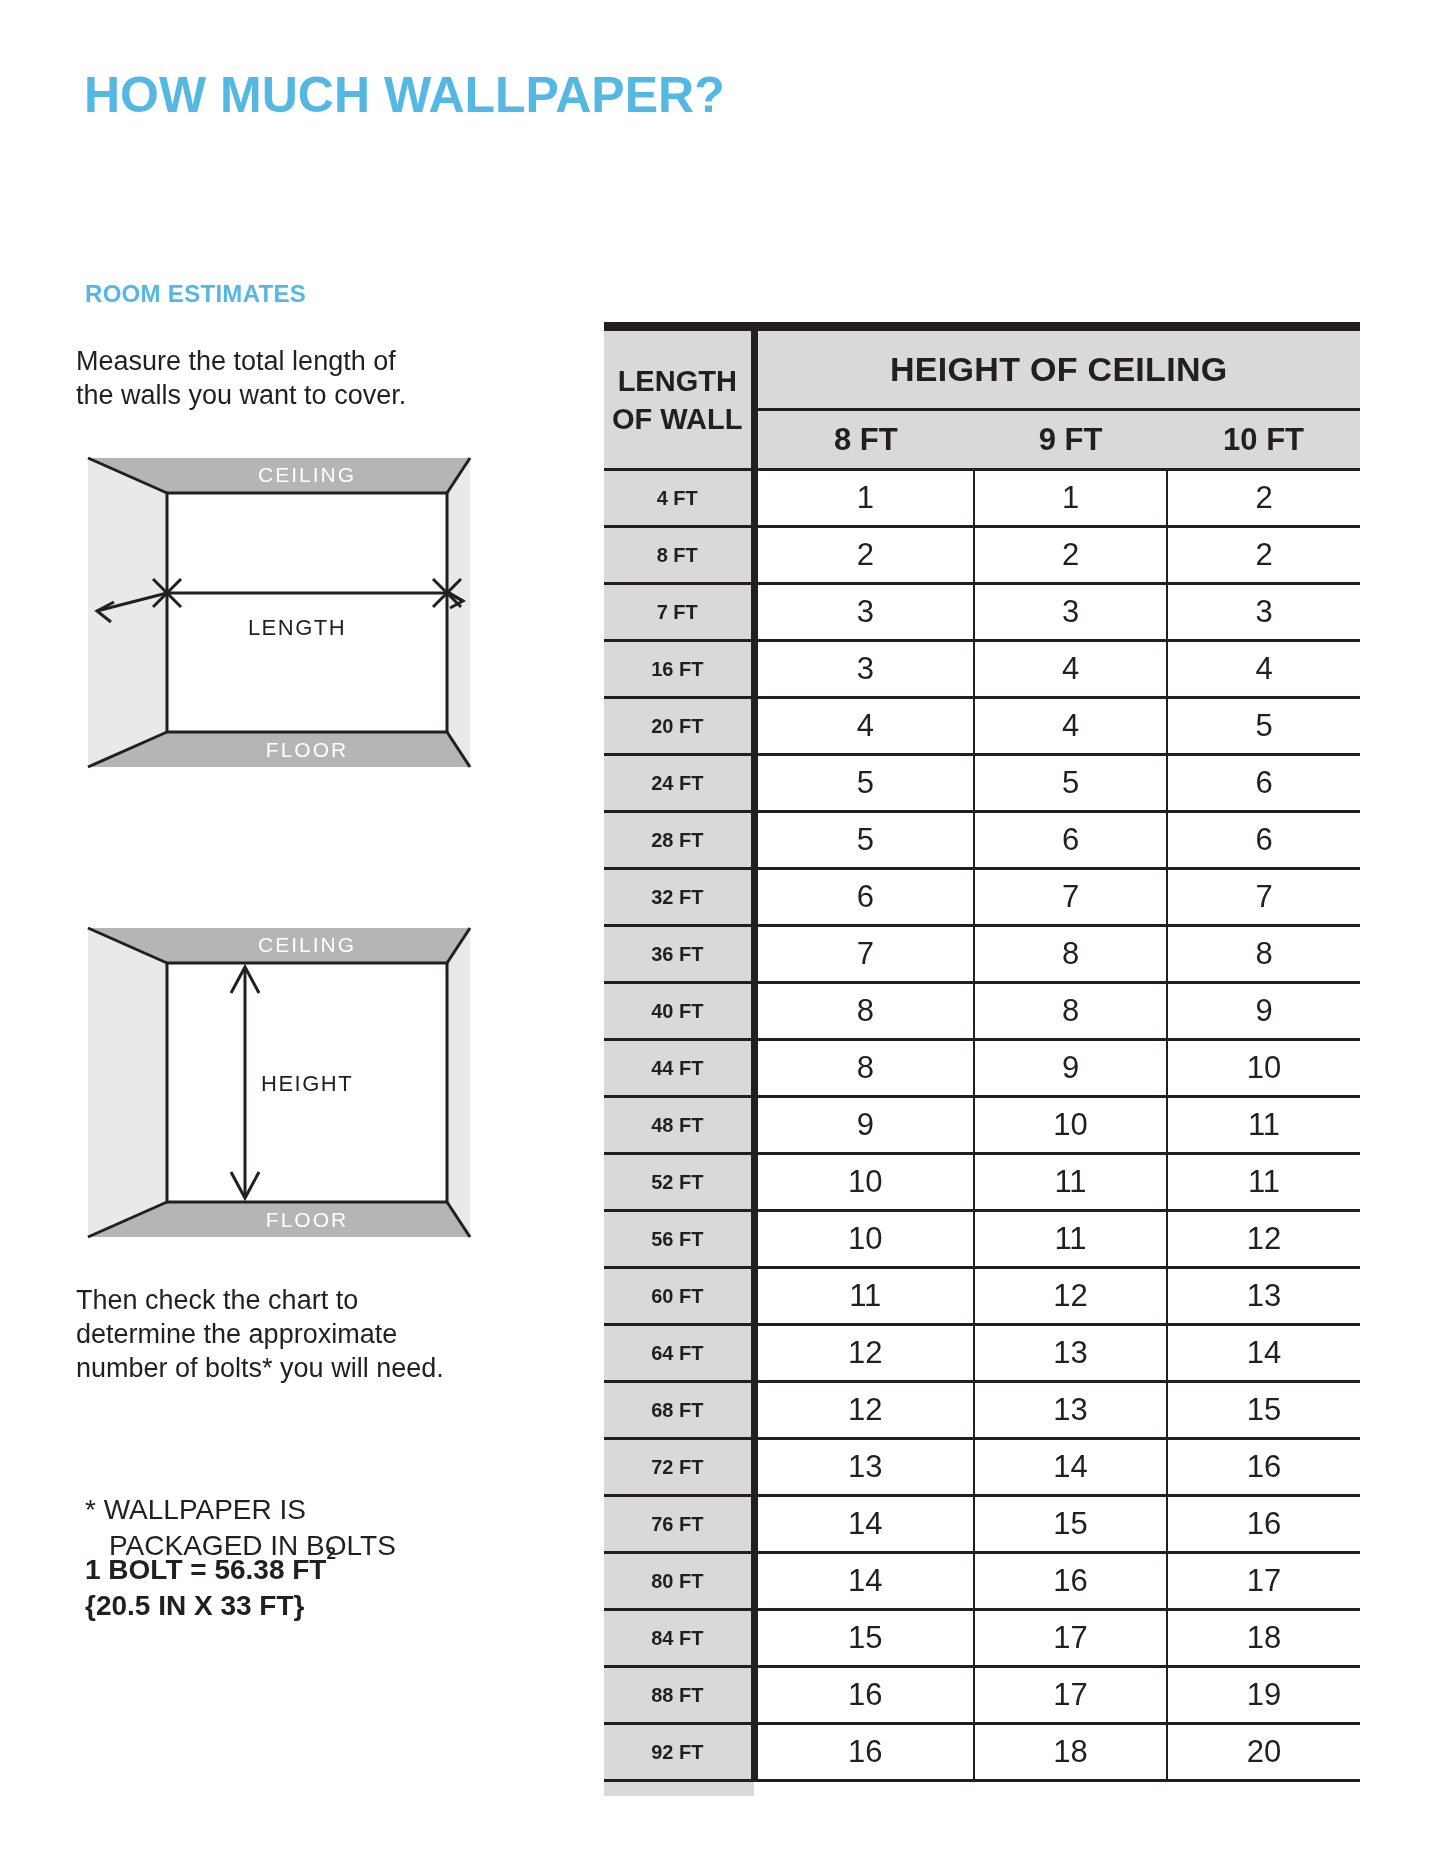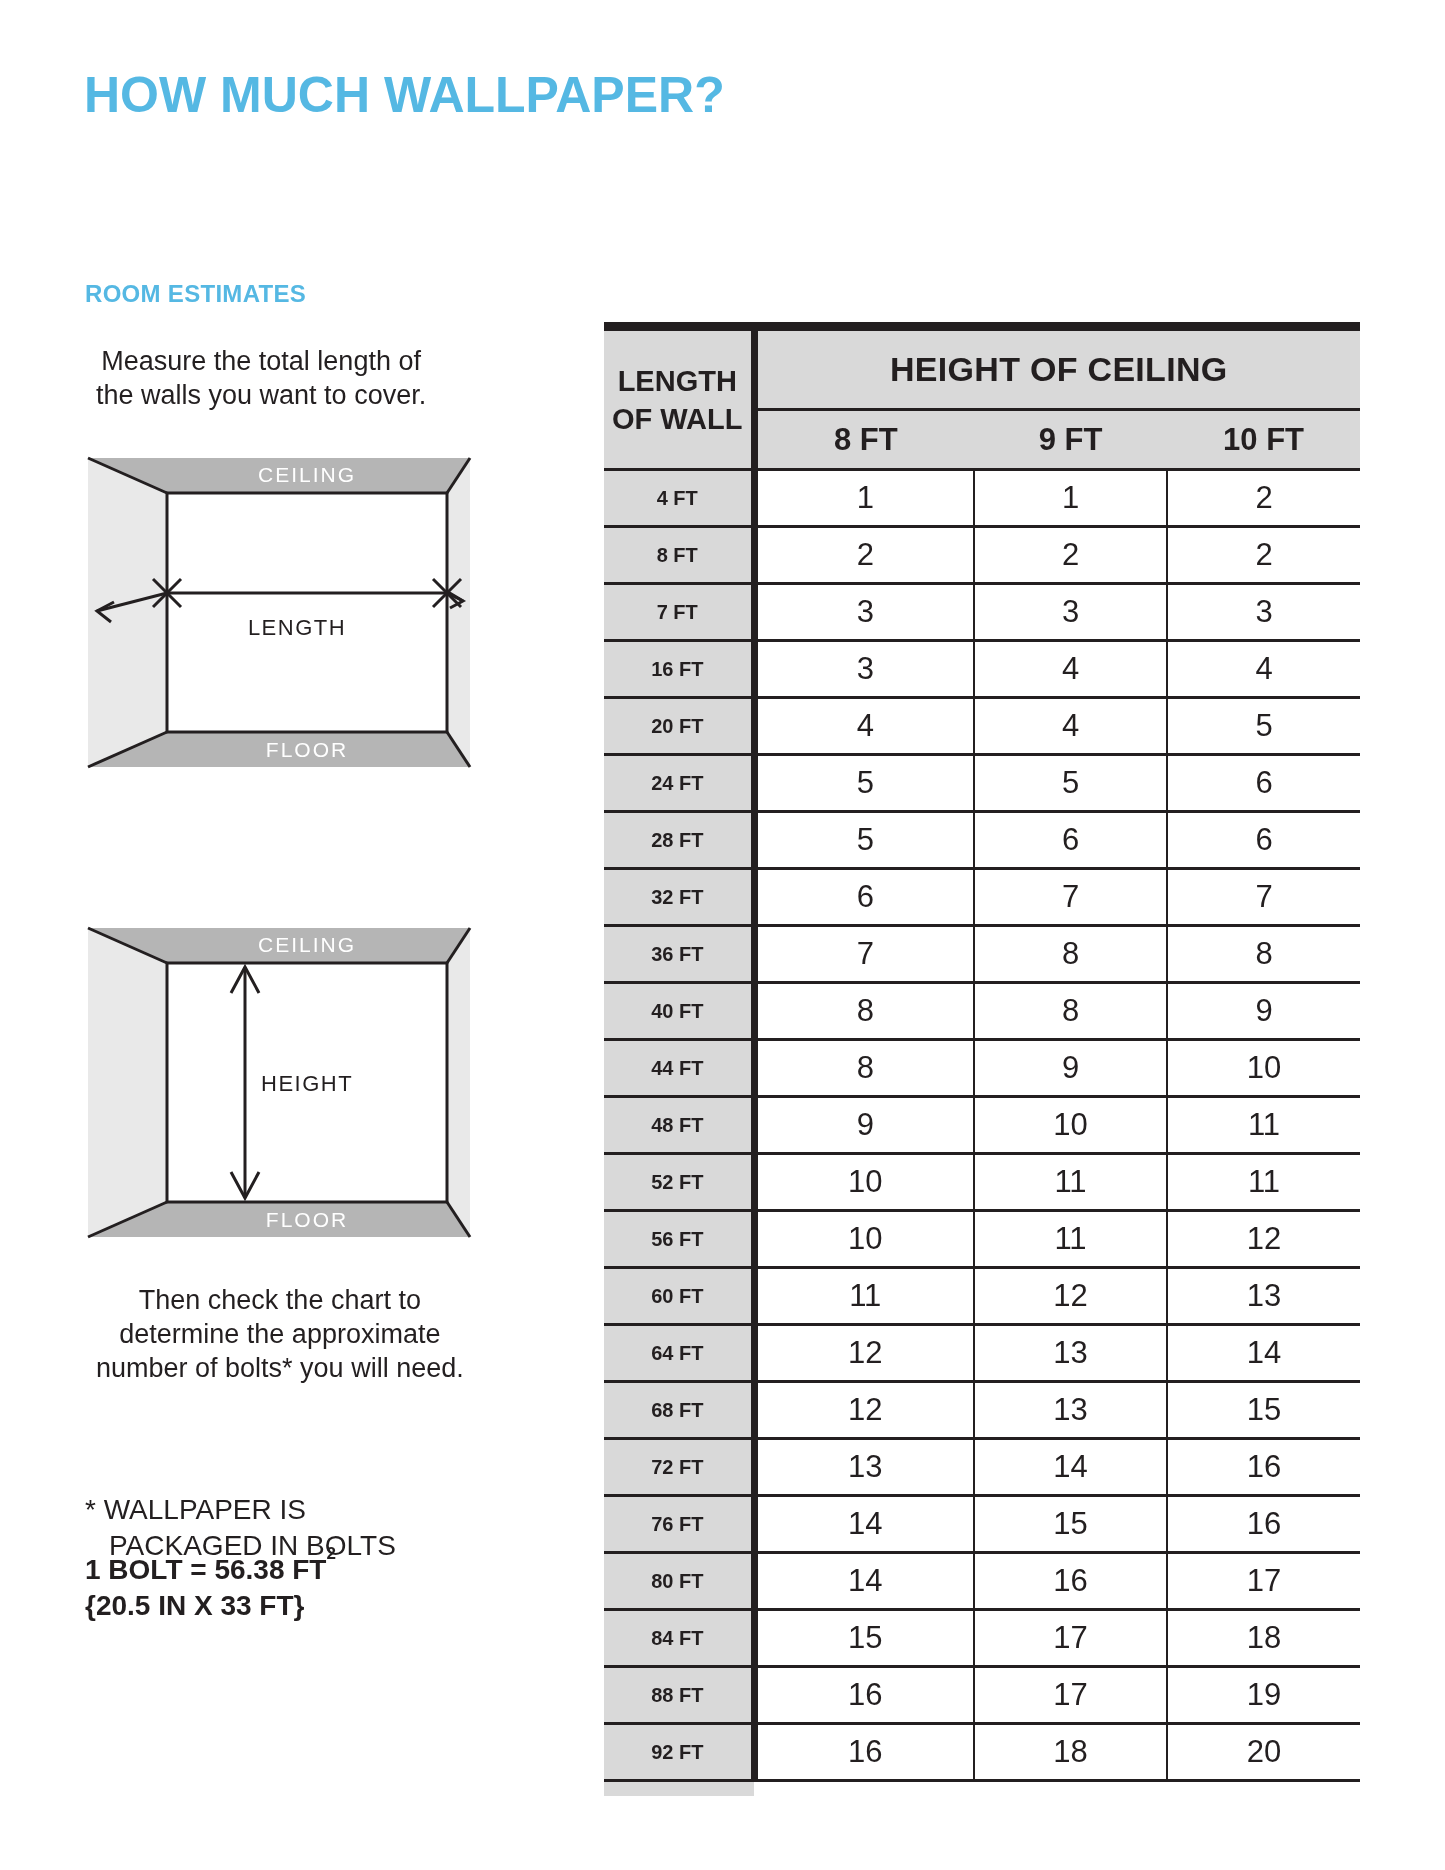--- a/index.html
+++ b/index.html
@@ -12,22 +12,22 @@
     position:absolute;left:84px;top:70px;font-size:50px;font-weight:bold;
     color:var(--accent);letter-spacing:0;white-space:nowrap;line-height:1;
   }
   .section-heading{
     position:absolute;font-size:24px;font-weight:bold;color:var(--accent);
     letter-spacing:.3px;line-height:1;white-space:nowrap;
   }
   .heading-room{left:85px;top:276px;margin-top:6px;}
   .heading-bolts{left:604px;top:284px;width:756px;text-align:center;white-space:nowrap;}
   .para{
-    position:absolute;left:96px;font-size:27px;line-height:34px;
-    white-space:pre-line;color:var(--ink);text-align:center;
+    position:absolute;left:76px;font-size:27px;line-height:34px;
+    white-space:pre-line;color:var(--ink);
   }
   .para1{top:344px;} .para2{top:822px;} .para3{top:1283px;}
   .diagram{position:absolute;left:85px;width:388px;height:315px;}
   .diagram1{top:455px;} .diagram2{top:925px;}
   .footnote{
     position:absolute;left:85px;top:1492px;font-size:28px;font-weight:normal;
     line-height:36px;color:var(--ink);
   }
   .footnote .indent{padding-left:24px;}
   .bolt-info{

